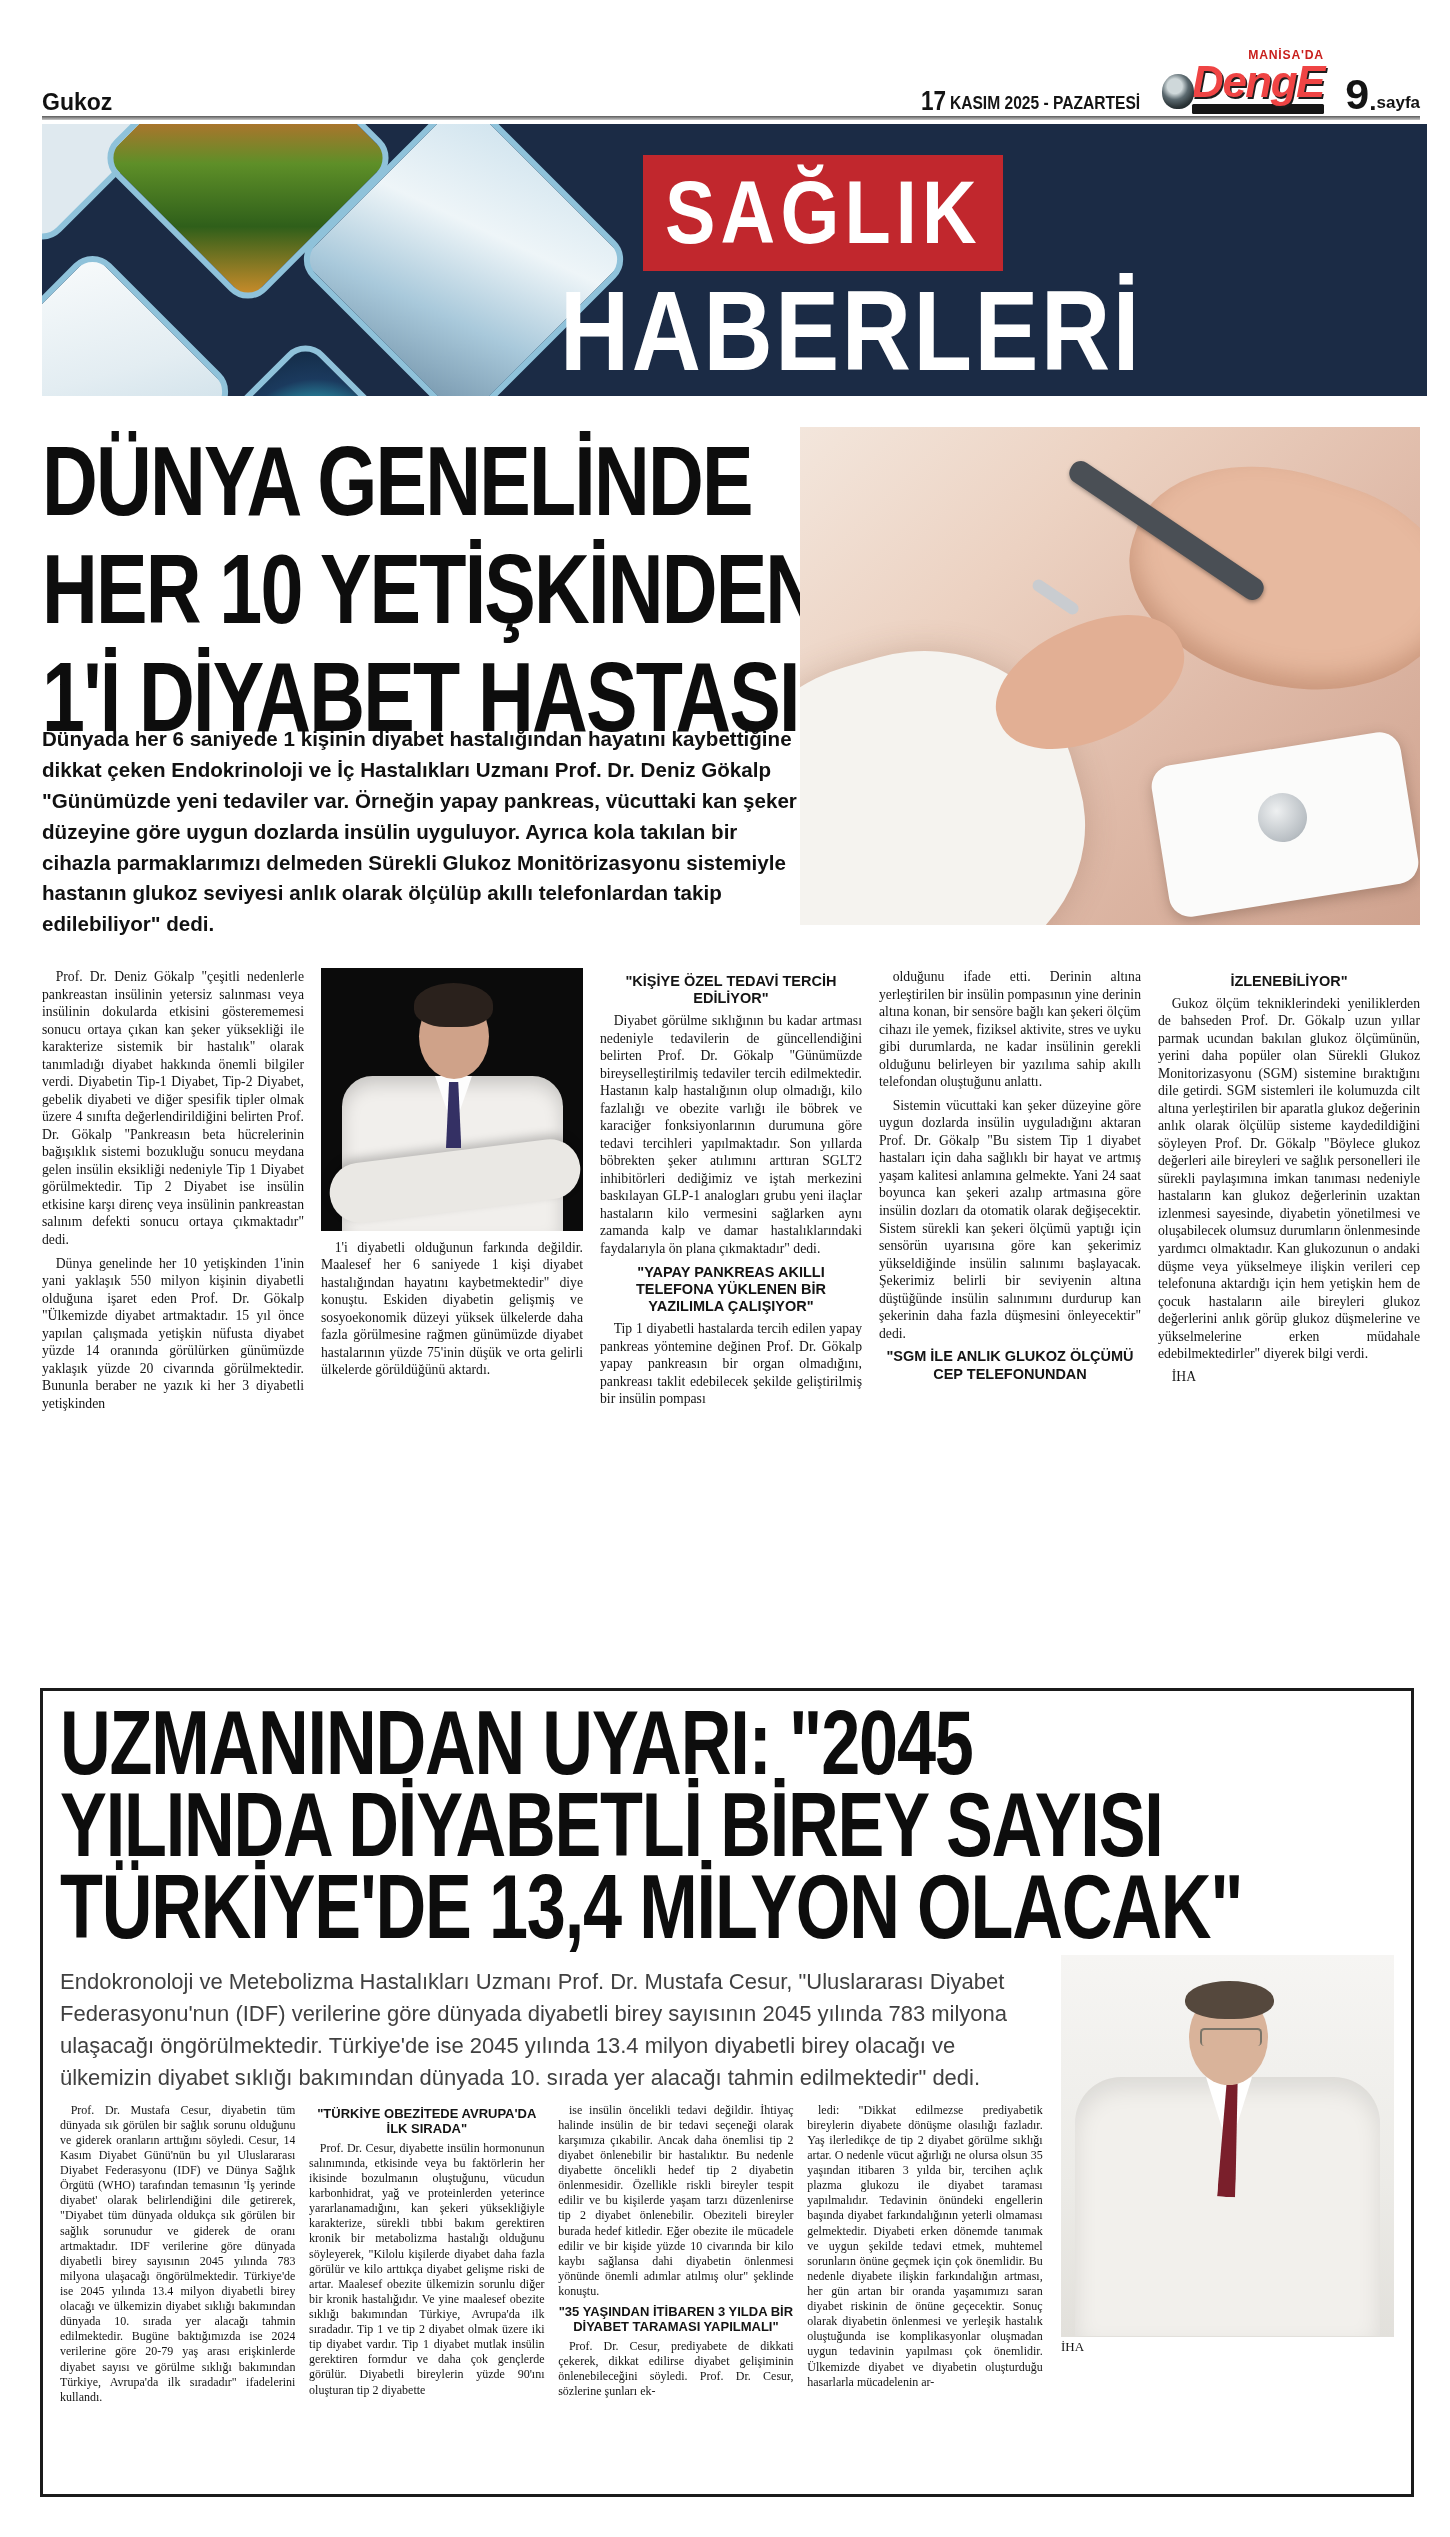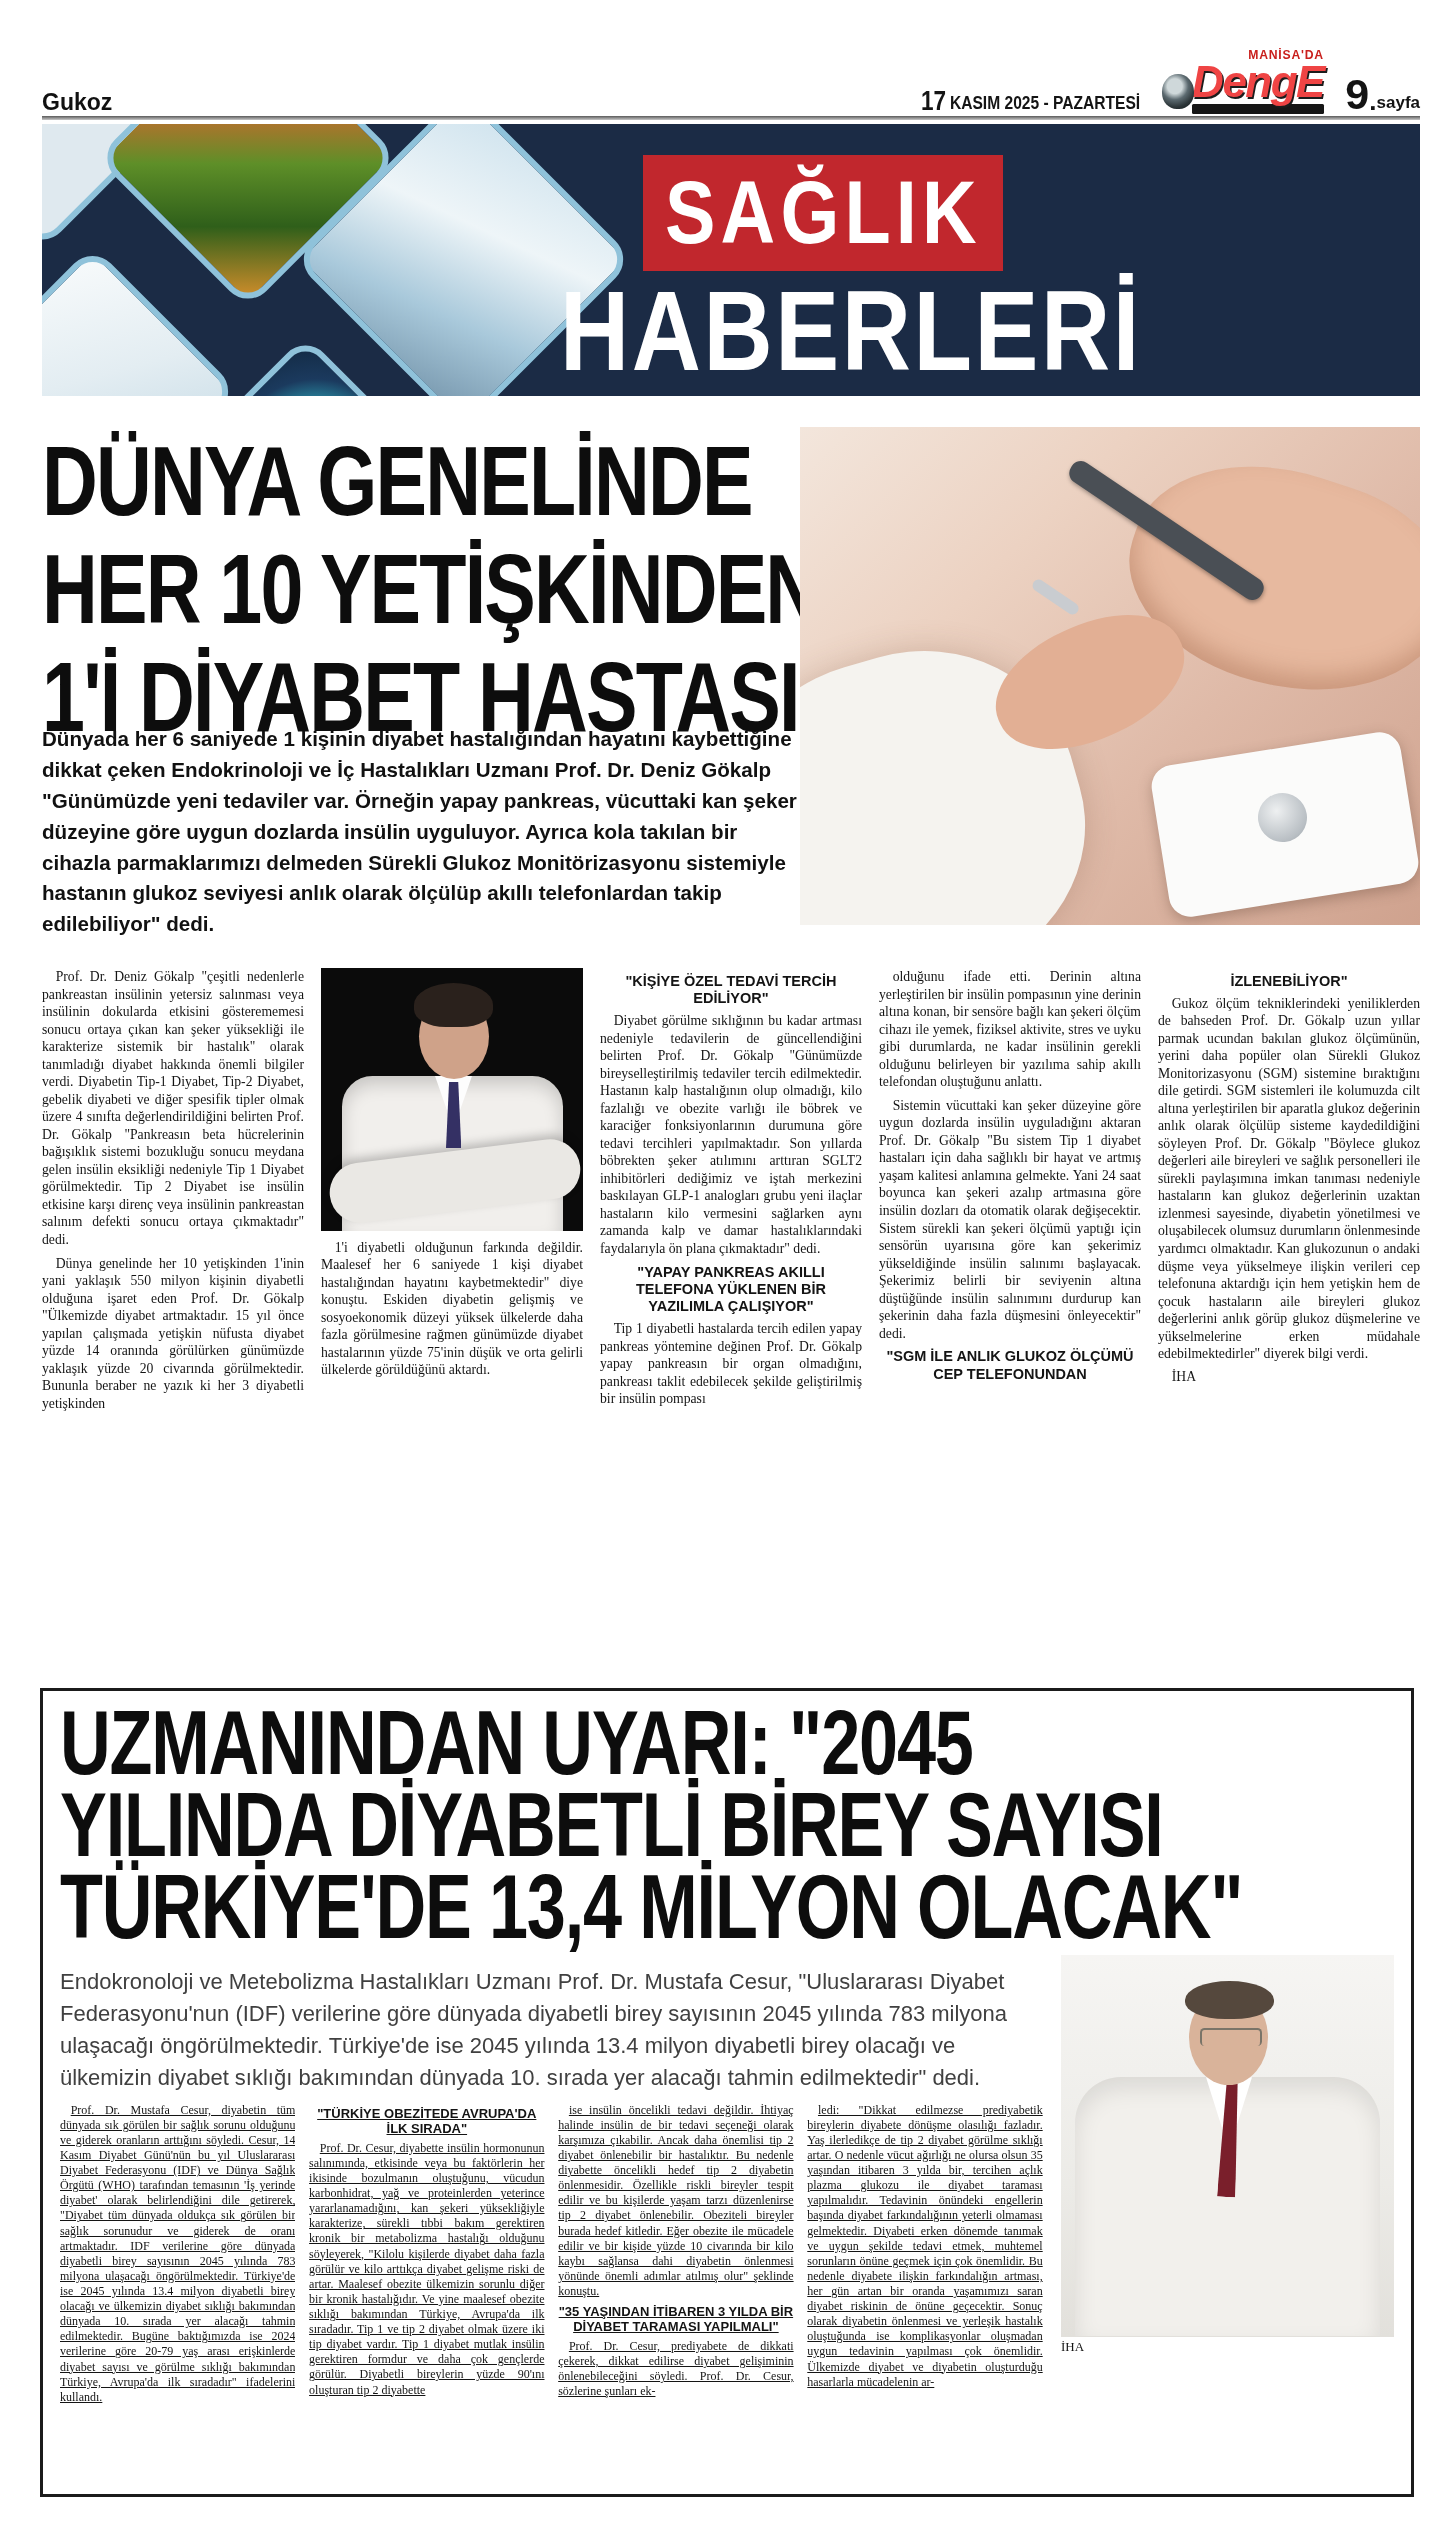--- a/index.html
+++ b/index.html
@@ -23,21 +23,21 @@
   .logo-main{font:italic bold 44px/0.95 "Liberation Sans",sans-serif;color:#ef4444;
     text-shadow:1.5px 1.5px 0 #1c1c1c;letter-spacing:-1.5px;}
   .logo-bar{height:10px;background:#161616;margin-top:1.5px;border-radius:1.5px;}
   .pageno-wrap{display:flex;align-items:flex-end;white-space:nowrap;}
   .pageno-num{font:bold 43px/0.9 "Liberation Sans",sans-serif;}
   .pageno-dot{font:bold 26px/1 "Liberation Sans",sans-serif;}
   .pageno-word{font:bold 17px/1.3 "Liberation Sans",sans-serif;}
   .rule{top:116px;left:42px;width:1378px;height:3.8px;background:linear-gradient(180deg,#5a5a5a,#c8c8c8);}
 
   
-  .banner{top:124px;left:42px;width:1378px;height:272px;background:#1b2b45;overflow:hidden;}
+  .banner{top:124px;left:42px;width:1378px;height:272px;background:#1b2b45;overflow:hidden;padding-left:7px;}
   .diamond{position:absolute;transform:rotate(45deg);border:6.9px solid #8fc2da;border-radius:26px;}
   .d-veg{left:99px;top:-73px;width:202px;height:202px;
     background:linear-gradient(135deg,#c93a22 0%,#e0622f 28%,#5e8f28 52%,#2f5f1a 74%,#d8902c 100%);}
   .d-inj{left:301px;top:15.3px;width:229px;height:229px;
     background:linear-gradient(160deg,#cfe3ee 0%,#eef5f8 38%,#a9c9db 70%,#7797ad 100%);}
   .d-syr{left:-53px;top:164px;width:195px;height:195px;
     background:linear-gradient(120deg,#f7fafb 0%,#e3edf2 45%,#b9d3e0 100%);}
   .d-glb{left:164px;top:252px;width:187px;height:187px;
     background:radial-gradient(circle at 50% 42%,#2fb4c4 0 34%,#1b3a5e 60%,#0e2033 100%);}
   .d-edge{left:-99px;top:-114px;width:187px;height:187px;background:#dfe9ef;}
@@ -89,21 +89,21 @@
 
   
   .a2-box{top:1688px;left:40px;width:1374px;height:809px;border:3.1px solid #1b1b1b;
     box-sizing:border-box;padding:10.7px 17px 7.6px;overflow:hidden;}
   .h2-line{font:900 90px/82px "Liberation Sans",sans-serif;letter-spacing:-1.5px;
     transform:scaleX(.78);transform-origin:0 50%;white-space:nowrap;color:#0d0d0d;}
   .lead2{margin-top:10.7px;font:22px/1.45 "Liberation Sans",sans-serif;color:#404040;}
   .a2-main{display:flex;gap:18.3px;margin-top:7.6px;}
   .a2-left{flex:1;min-width:0;}
   .a2-cols{display:flex;gap:13.7px;margin-top:9.2px;height:397px;overflow:hidden;}
-  .a2-col{flex:1;min-width:0;overflow:hidden;text-decoration:underline;}
+  .a2-col{flex:1;min-width:0;overflow:hidden;}
   .a2-col p{margin:0 0 4.6px;font-size:12px;line-height:1.26;text-align:justify;text-indent:10.7px;}
   .a2-sub{font:bold 13px/1.2 "Liberation Sans",sans-serif;text-align:center;margin:3.1px 0 3.8px;}
   .a2-right{width:333px;flex:0 0 333px;}
   .photo2{position:relative;width:333px;height:382px;overflow:hidden;
     background:linear-gradient(180deg,#f6f5f3 0%,#ecebe7 60%,#e2e0db 100%);}
   .dp2-face{position:absolute;left:128px;top:35px;width:79px;height:95px;border-radius:50%;background:#d9b39a;}
   .dp2-hair{position:absolute;left:124px;top:26px;width:89px;height:38px;border-radius:50% 50% 45% 45%;background:#55483d;}
   .dp2-glasses{position:absolute;left:139px;top:73px;width:58px;height:15.3px;
     border-top:2.3px solid #7a7468;border-left:2.3px solid #7a7468;border-right:2.3px solid #7a7468;border-radius:4.6px;}
   .dp2-coat{position:absolute;left:13.7px;top:122px;width:305px;height:259px;background:#f2f0ec;

